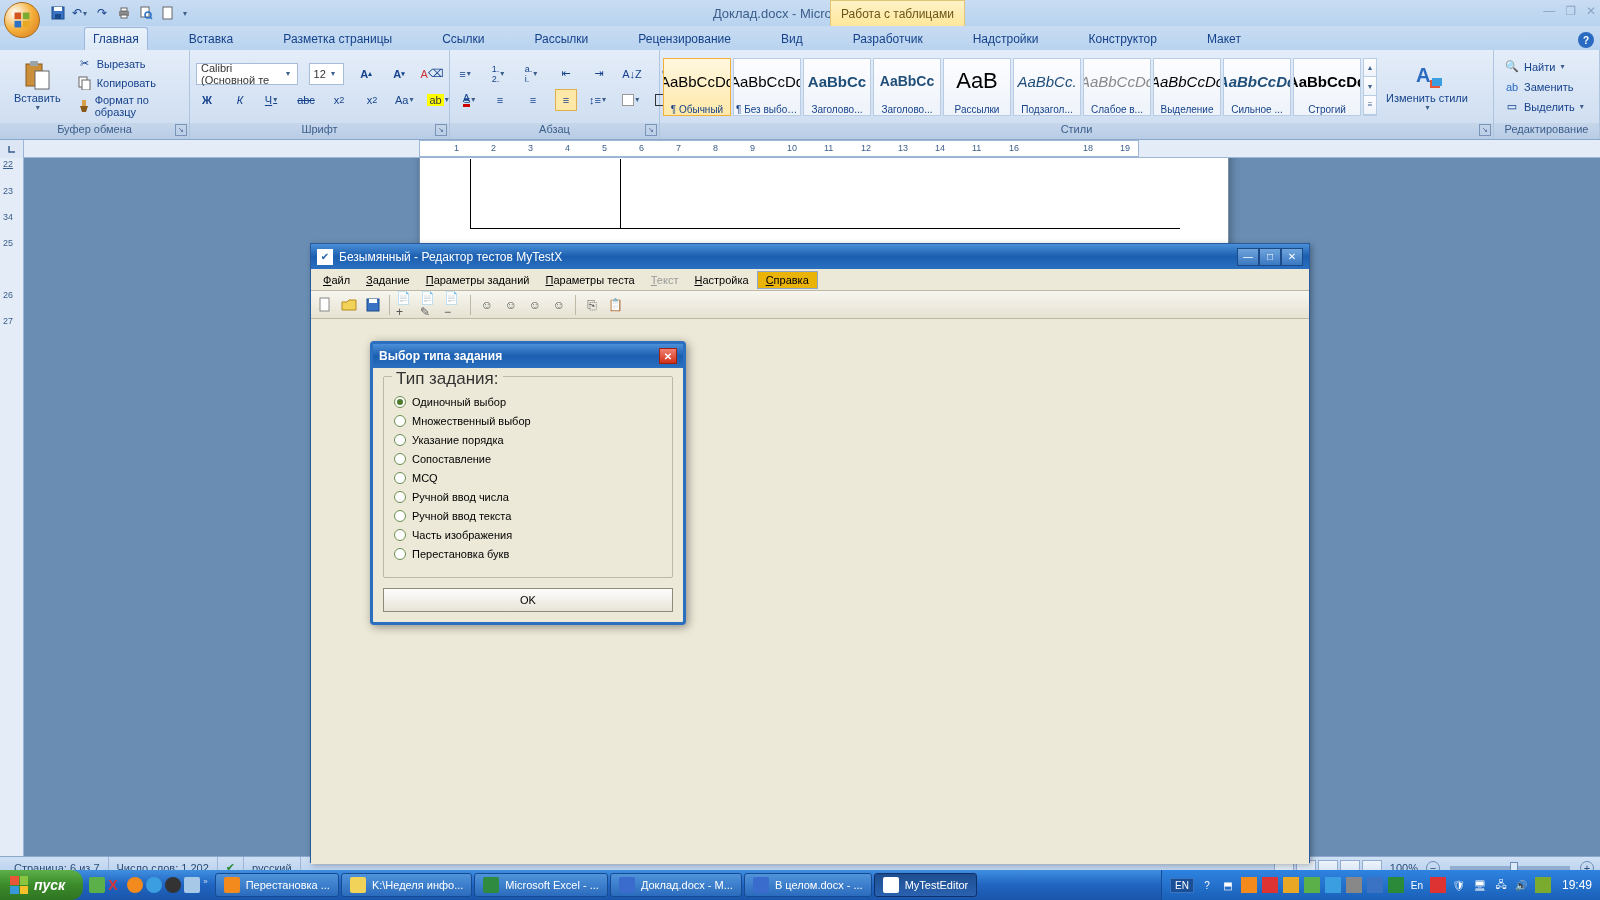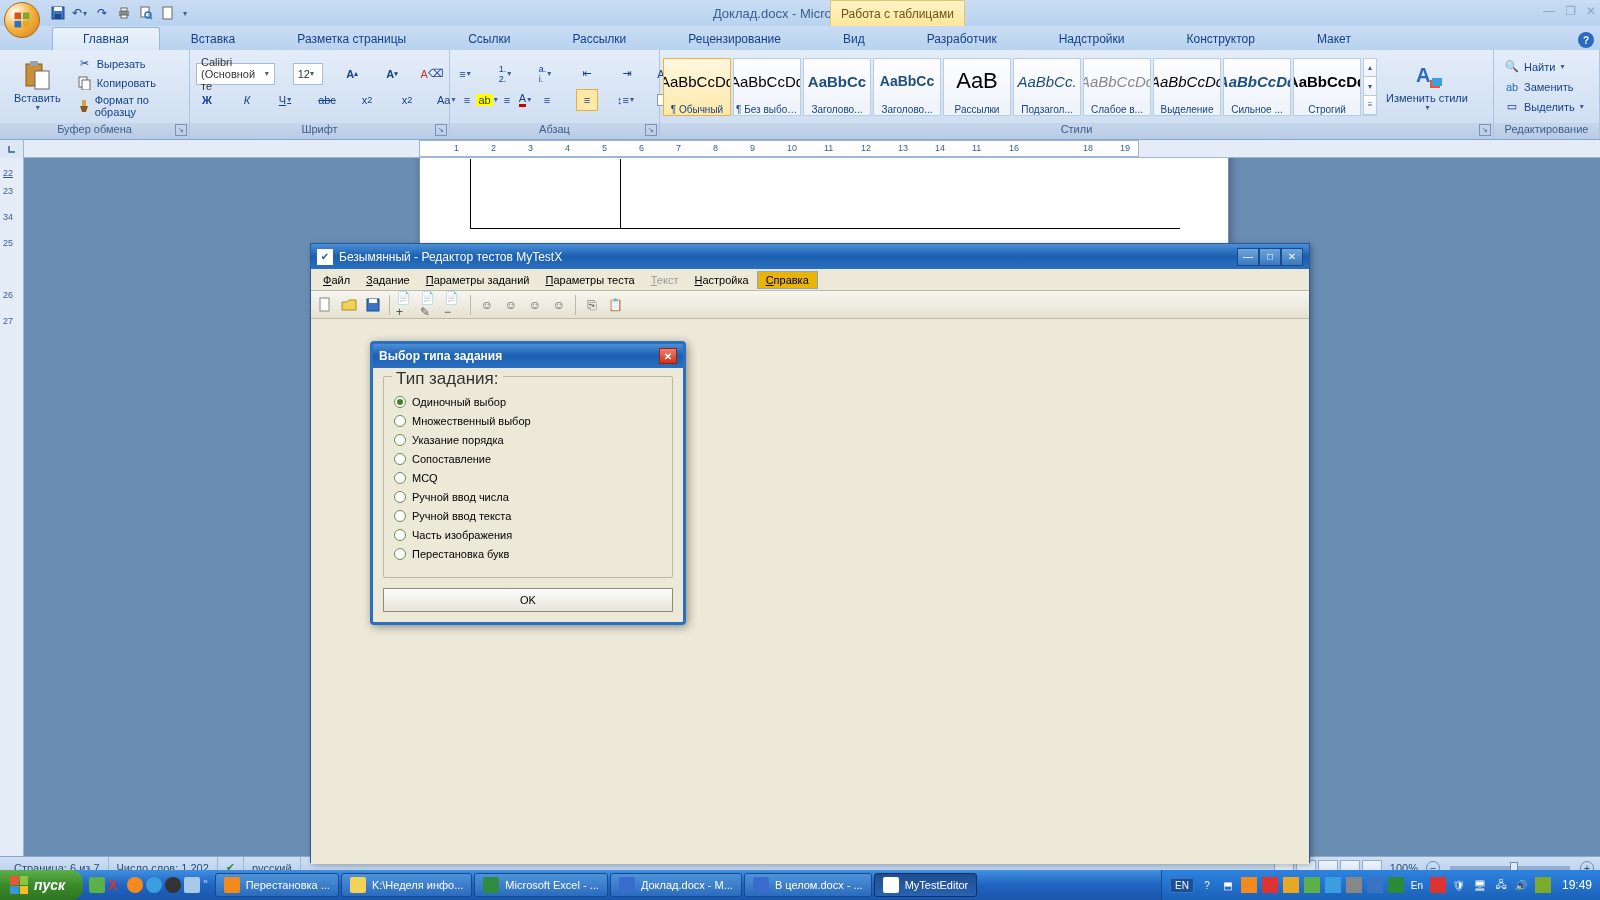--- a/index.html
+++ b/index.html
@@ -9,31 +9,31 @@
 .orb{width:36px;height:36px;position:absolute;top:2px;left:4px;border-radius:50%;background:radial-gradient(circle at 30% 30%,#fff,#f5b03a,#d4781f);border:1px solid #a66a1a;z-index:10;display:flex;align-items:center;justify-content:center;}
 .orb svg{width:20px;height:20px;}
 .qat{margin-left:50px;display:flex;gap:6px;align-items:center;}
 .qat-btn{width:16px;height:16px;display:flex;align-items:center;justify-content:center;color:#15428b;cursor:pointer;}
 .word-title-text{position:absolute;left:50%;transform:translateX(-50%);color:#3c5e8b;font-size:13px;}
 .table-tools{position:absolute;left:830px;top:0;height:26px;padding:0 10px;background:linear-gradient(to bottom,#fff2c7,#ffe79b);border:1px solid #e0c572;border-bottom:none;display:flex;align-items:center;color:#6b5518;font-size:12px;}
 .word-syscontrols{position:absolute;right:4px;top:4px;display:flex;gap:10px;color:#8ba4c4;}
 .help-btn{position:absolute;right:6px;top:32px;width:16px;height:16px;border-radius:50%;background:#2a6ac1;color:#fff;display:flex;align-items:center;justify-content:center;font-size:10px;font-weight:bold;}
 
 .ribbon-tabs{height:24px;background:linear-gradient(to bottom,#c9dcf3,#b8d3ef);display:flex;align-items:flex-end;padding-left:52px;}
-.rtab{padding:4px 30px;color:#15428b;font-size:12px;cursor:pointer;border:1px solid transparent;border-bottom:none;}
+.rtab{padding:4px 8px;color:#15428b;font-size:12px;cursor:pointer;border:1px solid transparent;border-bottom:none;margin-left:32px;}
 .rtab.active{background:linear-gradient(to bottom,#eaf2fb,#dde9f7);border-color:#9bb7dc;border-radius:3px 3px 0 0;}
 
 .ribbon{height:90px;background:linear-gradient(to bottom,#e4edf9 0%,#cfdef1 85%,#b9cee8 100%);border-bottom:1px solid #8ba7cc;display:flex;}
 .rgroup{border-right:1px solid #b0c5e0;display:flex;flex-direction:column;position:relative;}
 .rgroup-body{flex:1;display:flex;align-items:center;padding:2px 6px;}
 .rgroup-label{height:16px;text-align:center;font-size:11px;color:#3c5e8b;background:rgba(180,200,225,0.4);position:relative;}
 .dlaunch{position:absolute;right:2px;top:1px;width:12px;height:12px;border:1px solid #7a94b8;font-size:7px;color:#3c5e8b;display:flex;align-items:center;justify-content:center;}
 .bigbtn{display:flex;flex-direction:column;align-items:center;justify-content:center;padding:2px 8px;color:#15428b;font-size:11px;text-align:center;line-height:1.1;cursor:pointer;}
 .bigbtn .ico{width:32px;height:32px;display:flex;align-items:center;justify-content:center;font-size:24px;}
-.smallbtn-row{display:flex;align-items:flex-start;gap:18px;}
+.smallbtn-row{display:flex;align-items:flex-start;gap:11px;}
 .sbtn{min-width:22px;height:22px;display:flex;align-items:center;justify-content:center;color:#15428b;cursor:pointer;border:1px solid transparent;font-size:11px;}
 .cbox{height:22px;border:1px solid #a6bcd9;background:#fff;padding:0 4px;font-size:11px;color:#333;display:flex;align-items:center;}
 .vstack{display:flex;flex-direction:column;gap:1px;}
 .clip-item{display:flex;align-items:center;gap:4px;color:#15428b;font-size:11px;padding:1px 4px;cursor:pointer;}
 .clip-item .si{width:16px;height:16px;display:flex;align-items:center;justify-content:center;}
 .style-item{width:68px;height:58px;border:1px solid #b8cce4;background:linear-gradient(to bottom,#fdfdff,#eef3fa);margin:1px;display:flex;flex-direction:column;align-items:center;justify-content:center;font-size:10px;color:#15428b;cursor:pointer;overflow:hidden;}
 .style-item.sel{border-color:#f0b03a;background:linear-gradient(to bottom,#fff7e0,#ffe8a8);}
 .style-prev{font-size:15px;color:#000;flex:1;display:flex;align-items:center;}
 .style-prev.h1{font-size:15px;color:#1f4e79;font-weight:bold;}
 .style-prev.h2{font-size:14px;color:#1f4e79;font-weight:bold;}
@@ -405,21 +405,21 @@
         <span class="tick" style="left: 589px; top: 2px;">16</span>
         <span class="tick" style="left: 626px; top: 2px; margin-top: 40px;">17</span>
         <span class="tick" style="left: 663px; top: 2px;">18</span>
         <span class="tick" style="left: 700px; top: 2px;">19</span>
       </div>
   </div>
 </div>
 
 <div class="workarea">
   <div class="vruler" id="vruler">
-      <span class="tick" style="left: 3px; top: 10px; text-decoration: underline;">22</span>
+      <span class="tick" style="left: 3px; top: 1px; text-decoration: underline;">22</span>
       <span class="tick" style="left: 3px; top: 28px;">23</span>
       <span class="tick" style="left: 3px; top: 54px;">34</span>
       <span class="tick" style="left: 3px; top: 80px;">25</span>
       <span class="tick" style="left: 3px; top: 132px;">26</span>
       <span class="tick" style="left: 3px; top: 158px;">27</span>
     </div>
   <div class="canvas">
     <div class="page">
 
       <div style="position:absolute;left:50px;top:10px;width:710px;height:70px;border-bottom:1px solid #000"></div>

